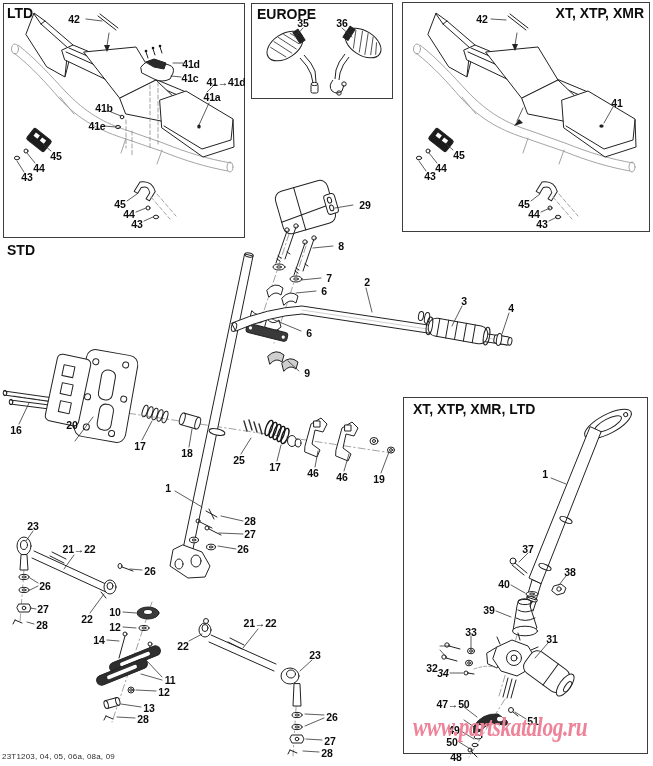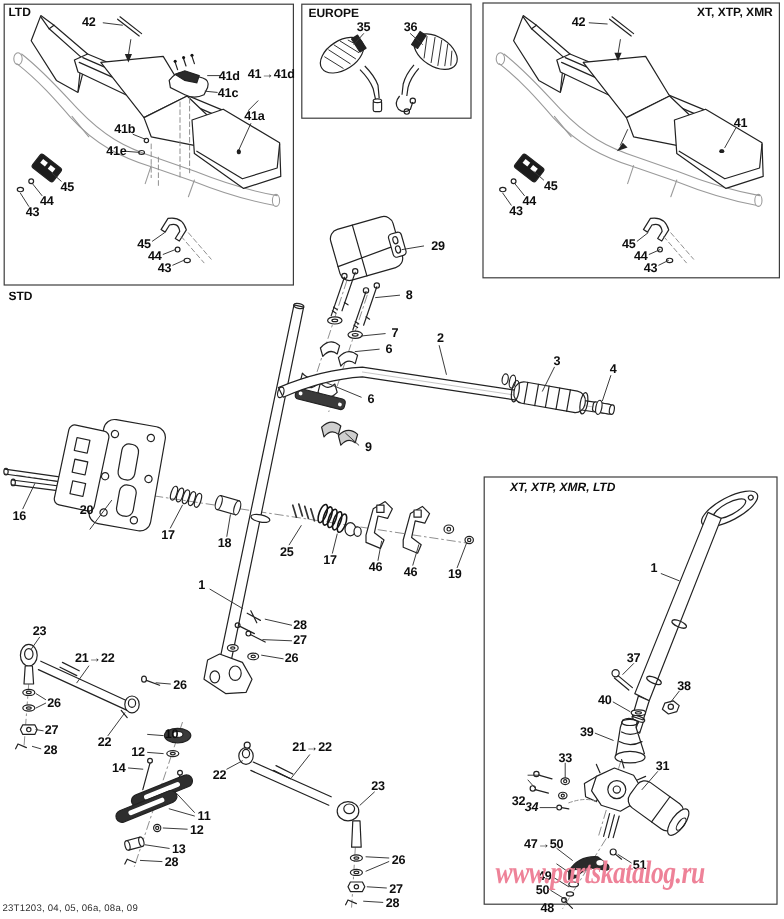--- a/index.html
+++ b/index.html
@@ -2,21 +2,21 @@
 <html><head>
 <meta charset="utf-8">
 <style>
   * { margin:0; padding:0; box-sizing:border-box; }
   html,body { background:#fff; }
   body { font-family:"Liberation Sans","DejaVu Sans",sans-serif; }
   .canvas { position:relative; width:653px; height:766px; background:#fff; overflow:hidden; }
   .canvas svg { position:absolute; left:0; top:0; }
   .part-label { position:absolute; transform:translate(-50%,-50%); font-size:10.5px; font-weight:bold;
                 color:#0d0d0d; white-space:nowrap; letter-spacing:-0.2px; }
-  .section-title { position:absolute; font-size:10px; font-weight:bold; color:#0d0d0d; white-space:nowrap; }
+  .section-title { position:absolute; font-size:14px; font-weight:bold; color:#0d0d0d; white-space:nowrap; }
   .drawing-code { position:absolute; left:2px; top:752px; font-size:8px; color:#2e2e2e; letter-spacing:0.2px; }
   .watermark { position:absolute; left:413px; top:712px; font-family:"Liberation Serif","DejaVu Serif",serif;
                font-style:italic; font-weight:bold; font-size:27px; white-space:nowrap;
                transform:scaleX(0.79); transform-origin:left center; letter-spacing:-0.5px; }
 </style>
 </head>
 <body>
 
 <div class="canvas">
 
@@ -501,27 +501,27 @@
     <polygon points="519,119 523,123 514,126"></polygon>
     <circle cx="199" cy="127" r="1.6"></circle>
     <circle cx="602" cy="126" r="1.6"></circle>
   </g>
 </svg>
 
 <div class="section-title" style="left:7px;top:5px;">LTD</div>
 <div class="section-title" style="left:257px;top:6px;">EUROPE</div>
 <div class="section-title" style="right:9px;top:5px;">XT, XTP, XMR</div>
 <div class="section-title" style="left:7px;top:242px;">STD</div>
-<div class="section-title" style="left:425px;top:401px;font-style:italic;">XT, XTP, XMR, LTD</div>
+<div class="section-title" style="left:413px;top:401px;">XT, XTP, XMR, LTD</div>
 
 <div>
       <div class="part-label" style="left: 74px; top: 19px;">42</div>
       <div class="part-label" style="left: 191px; top: 64px; text-align: center;">41d</div>
       <div class="part-label" style="left: 190px; top: 78px;">41c</div>
-      <div class="part-label" style="left: 226px; top: 62px;">41→41d</div>
+      <div class="part-label" style="left: 226px; top: 82px;">41→41d</div>
       <div class="part-label" style="left: 212px; top: 97px;">41a</div>
       <div class="part-label" style="left: 104px; top: 108px;">41b</div>
       <div class="part-label" style="left: 97px; top: 126px;">41e</div>
       <div class="part-label" style="left: 56px; top: 156px;">45</div>
       <div class="part-label" style="left: 39px; top: 168px;">44</div>
       <div class="part-label" style="left: 27px; top: 177px;">43</div>
       <div class="part-label" style="left: 120px; top: 204px;">45</div>
       <div class="part-label" style="left: 129px; top: 214px;">44</div>
       <div class="part-label" style="left: 137px; top: 224px;">43</div>
       <div class="part-label" style="left: 303px; top: 23px;">35</div>
@@ -556,21 +556,21 @@
       <div class="part-label" style="left: 250px; top: 521px;">28</div>
       <div class="part-label" style="left: 250px; top: 534px;">27</div>
       <div class="part-label" style="left: 243px; top: 549px;">26</div>
       <div class="part-label" style="left: 33px; top: 526px;">23</div>
       <div class="part-label" style="left: 79px; top: 549px;">21→22</div>
       <div class="part-label" style="left: 150px; top: 571px;">26</div>
       <div class="part-label" style="left: 45px; top: 586px;">26</div>
       <div class="part-label" style="left: 43px; top: 609px;">27</div>
       <div class="part-label" style="left: 42px; top: 625px;">28</div>
       <div class="part-label" style="left: 87px; top: 619px;">22</div>
-      <div class="part-label" style="left: 115px; top: 612px; margin-left: 28px;">10</div>
+      <div class="part-label" style="left: 115px; top: 612px;">10</div>
       <div class="part-label" style="left: 115px; top: 627px;">12</div>
       <div class="part-label" style="left: 99px; top: 640px;">14</div>
       <div class="part-label" style="left: 183px; top: 646px;">22</div>
       <div class="part-label" style="left: 260px; top: 623px;">21→22</div>
       <div class="part-label" style="left: 170px; top: 680px;">11</div>
       <div class="part-label" style="left: 164px; top: 692px;">12</div>
       <div class="part-label" style="left: 149px; top: 708px;">13</div>
       <div class="part-label" style="left: 143px; top: 719px;">28</div>
       <div class="part-label" style="left: 315px; top: 655px;">23</div>
       <div class="part-label" style="left: 332px; top: 717px;">26</div>

